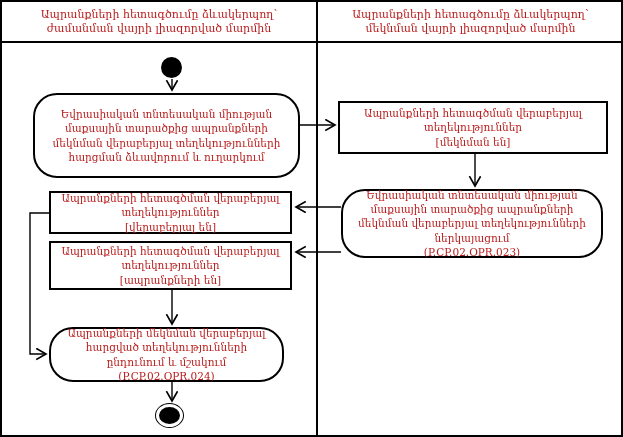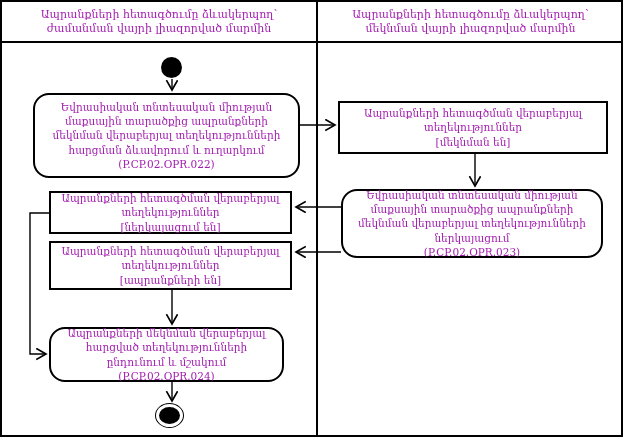--- a/index.html
+++ b/index.html
@@ -3,40 +3,40 @@
 <meta charset="utf-8">
 <style>
   html,body{margin:0;padding:0;background:#fff;}
   .canvas{
     position:relative;
     width:623px;height:437px;
     background:#fff;
     border:2px solid #000;
     box-sizing:border-box;
     font-family:"DejaVu Serif","DejaVu Sans","Liberation Serif",serif;
-    color:#a21caf;
+    color:#b91c1c;
     overflow:hidden;
   }
   .lane-divider{position:absolute;top:0;bottom:0;left:314px;width:2px;background:#000;}
   .header-sep{position:absolute;left:0;right:0;top:39px;height:2px;background:#000;}
   .lane-header{
     position:absolute;top:0;height:39px;
     display:flex;align-items:center;justify-content:center;
     text-align:center;font-size:11px;line-height:1.25;
     padding:2px 26px;box-sizing:border-box;
   }
   .lane-header.left{left:0;width:314px;}
   .lane-header.right{left:316px;width:305px;}
   .box{
     position:absolute;box-sizing:border-box;
     display:flex;flex-direction:column;align-items:center;justify-content:center;
     text-align:center;border:2px solid #000;background:#fff;
     font-size:10.5px;line-height:1.35;padding:2px 8px;
   }
-  .rounded{border-radius:16px;}
+  .rounded{border-radius:24px;}
   .box .code,.box .state{display:block;}
   .start-node{
     position:absolute;left:159px;top:55px;width:21px;height:21px;
     background:#000;border-radius:50%;
   }
   .end-node{
     position:absolute;left:153px;top:401px;width:29px;height:25px;
     border:1px solid #000;border-radius:50%;
     display:flex;align-items:center;justify-content:center;box-sizing:border-box;
   }
@@ -51,36 +51,35 @@
   <div class="lane-divider"></div>
   <div class="header-sep"></div>
 
   <div class="lane-header left">Ապրանքների հետագծումը ձևակերպող՝ ժամանման վայրի լիազորված մարմին</div>
   <div class="lane-header right">Ապրանքների հետագծումը ձևակերպող՝ մեկնման վայրի լիազորված մարմին</div>
 
   <div class="start-node"></div>
 
   <div class="box rounded" style="left:31px;top:91px;width:267px;height:85px;">
     <span>Եվրասիական տնտեսական միության մաքսային տարածքից ապրանքների մեկնման վերաբերյալ տեղեկությունների հարցման ձևավորում և ուղարկում</span>
-    <span class="code">(P.CP.02.OPR.022)</span>
   </div>
 
   <div class="box" style="left:336px;top:99px;width:270px;height:53px;">
     <span>Ապրանքների հետագծման վերաբերյալ տեղեկություններ</span>
     <span class="state">[մեկնման են]</span>
   </div>
 
   <div class="box rounded" style="left:339px;top:187px;width:262px;height:69px;">
     <span>Եվրասիական տնտեսական միության մաքսային տարածքից ապրանքների մեկնման վերաբերյալ տեղեկությունների ներկայացում</span>
     <span class="code">(P.CP.02.OPR.023)</span>
   </div>
 
   <div class="box" style="left:47px;top:189px;width:243px;height:43px;">
     <span>Ապրանքների հետագծման վերաբերյալ տեղեկություններ</span>
-    <span class="state">[ներկայացում են]</span>
+    <span class="state">[վերաբերյալ են]</span>
   </div>
 
   <div class="box" style="left:47px;top:239px;width:243px;height:49px;">
     <span>Ապրանքների հետագծման վերաբերյալ տեղեկություններ</span>
     <span class="state">[ապրանքների են]</span>
   </div>
 
   <div class="box rounded" style="left:47px;top:325px;width:235px;height:55px;">
     <span>Ապրանքների մեկնման վերաբերյալ հարցված տեղեկությունների ընդունում և մշակում</span>
     <span class="code">(P.CP.02.OPR.024)</span>

